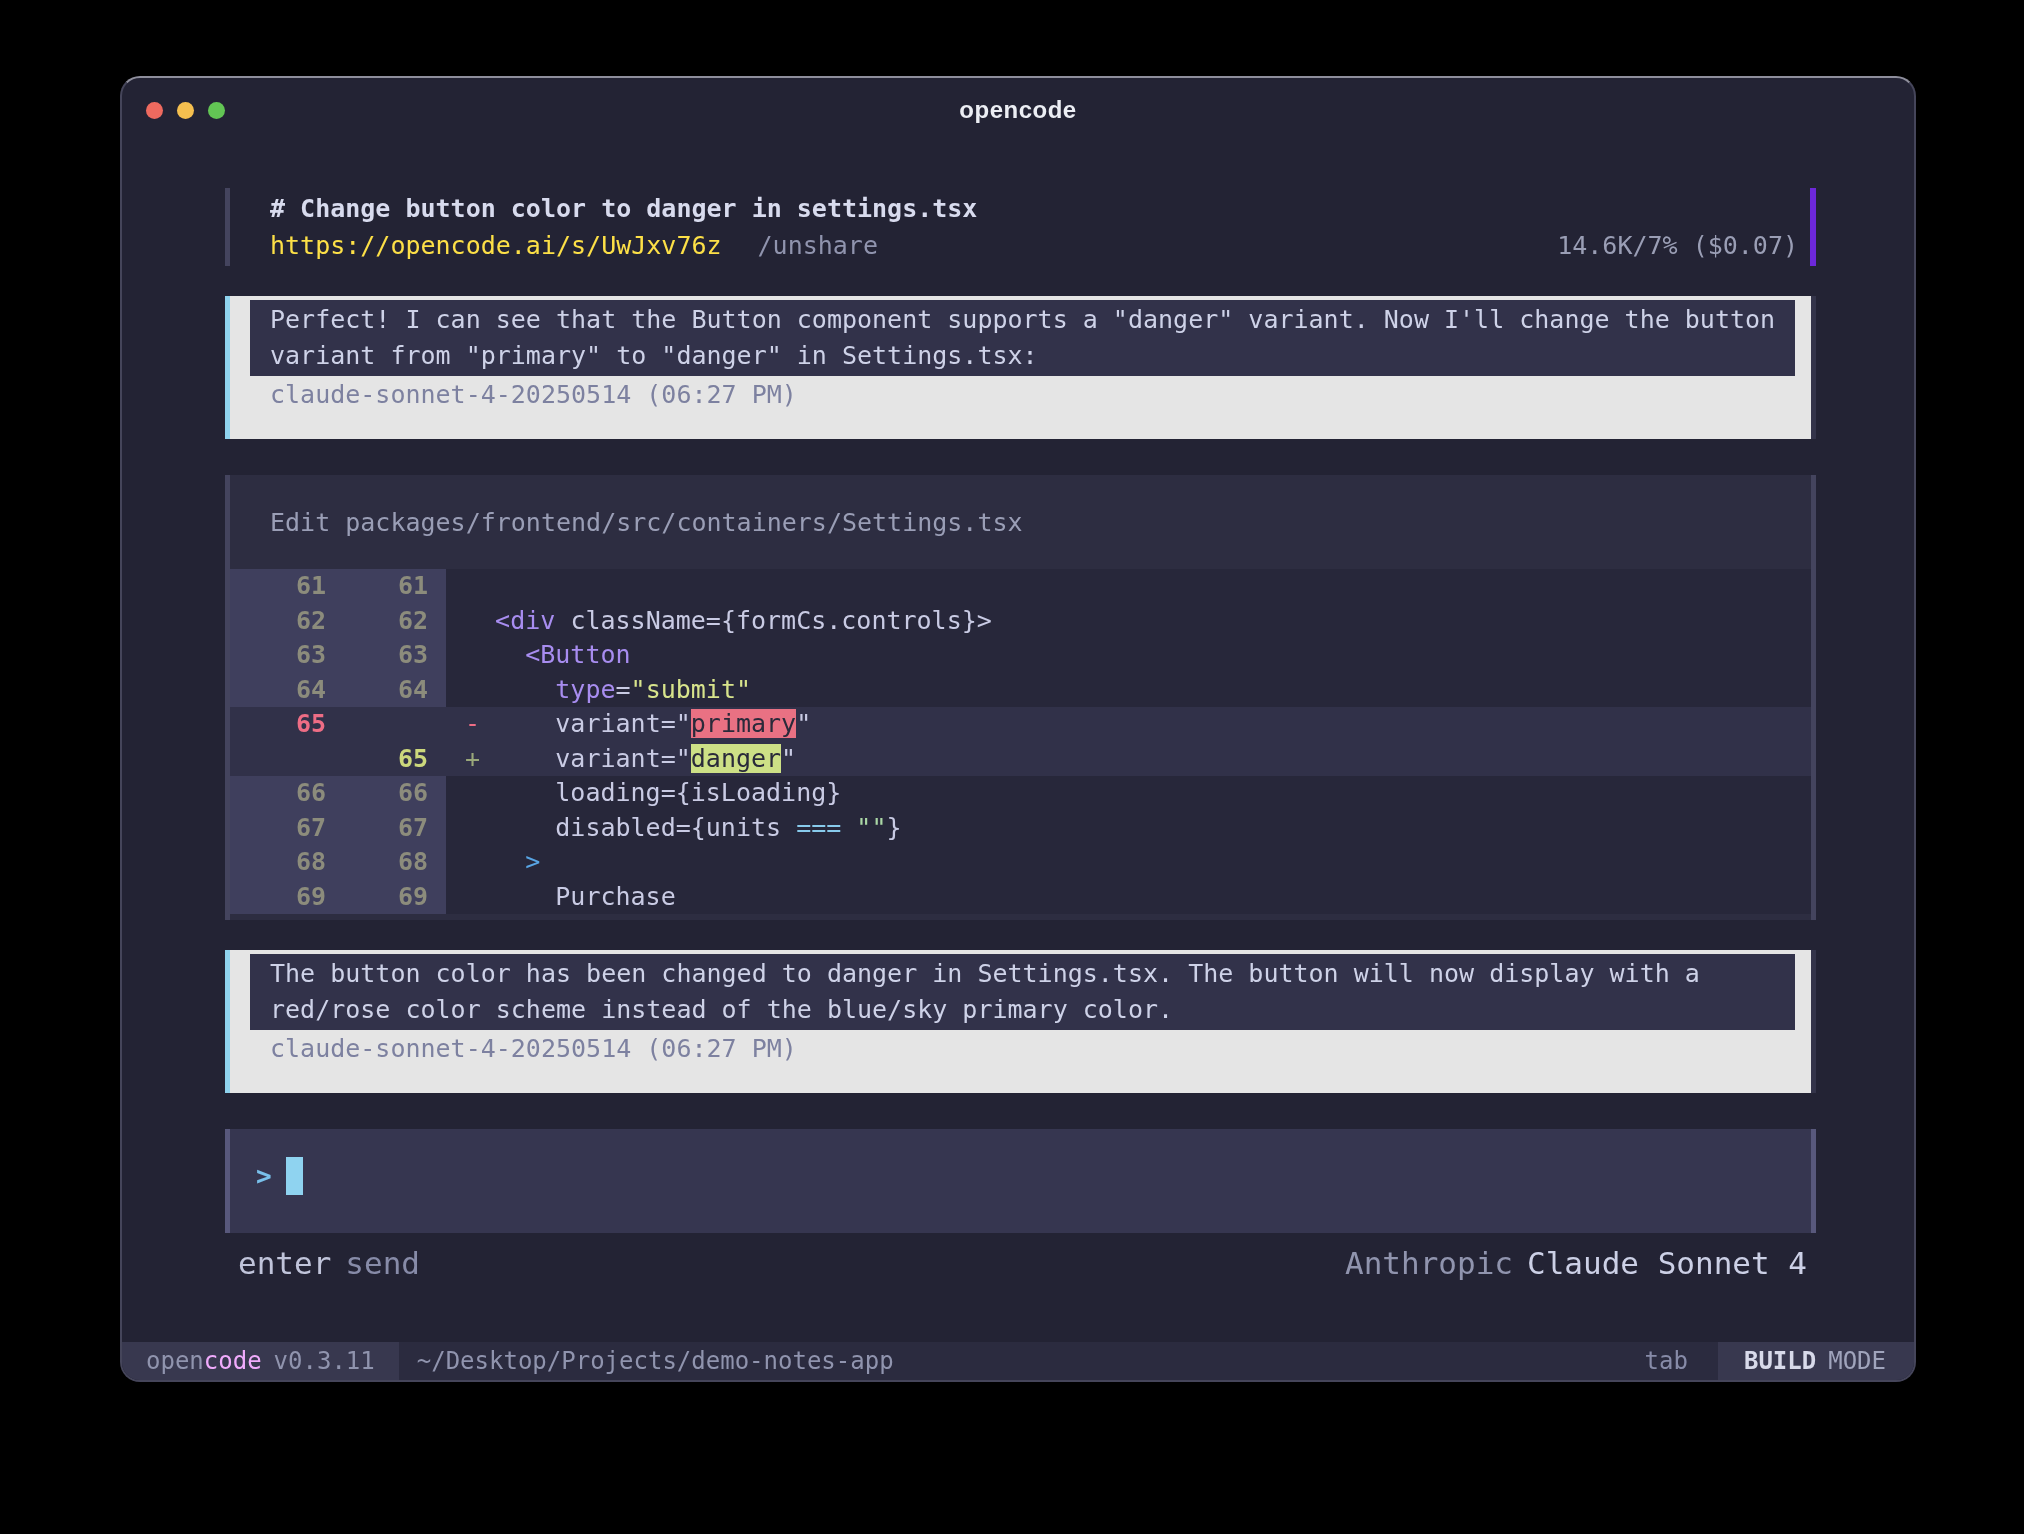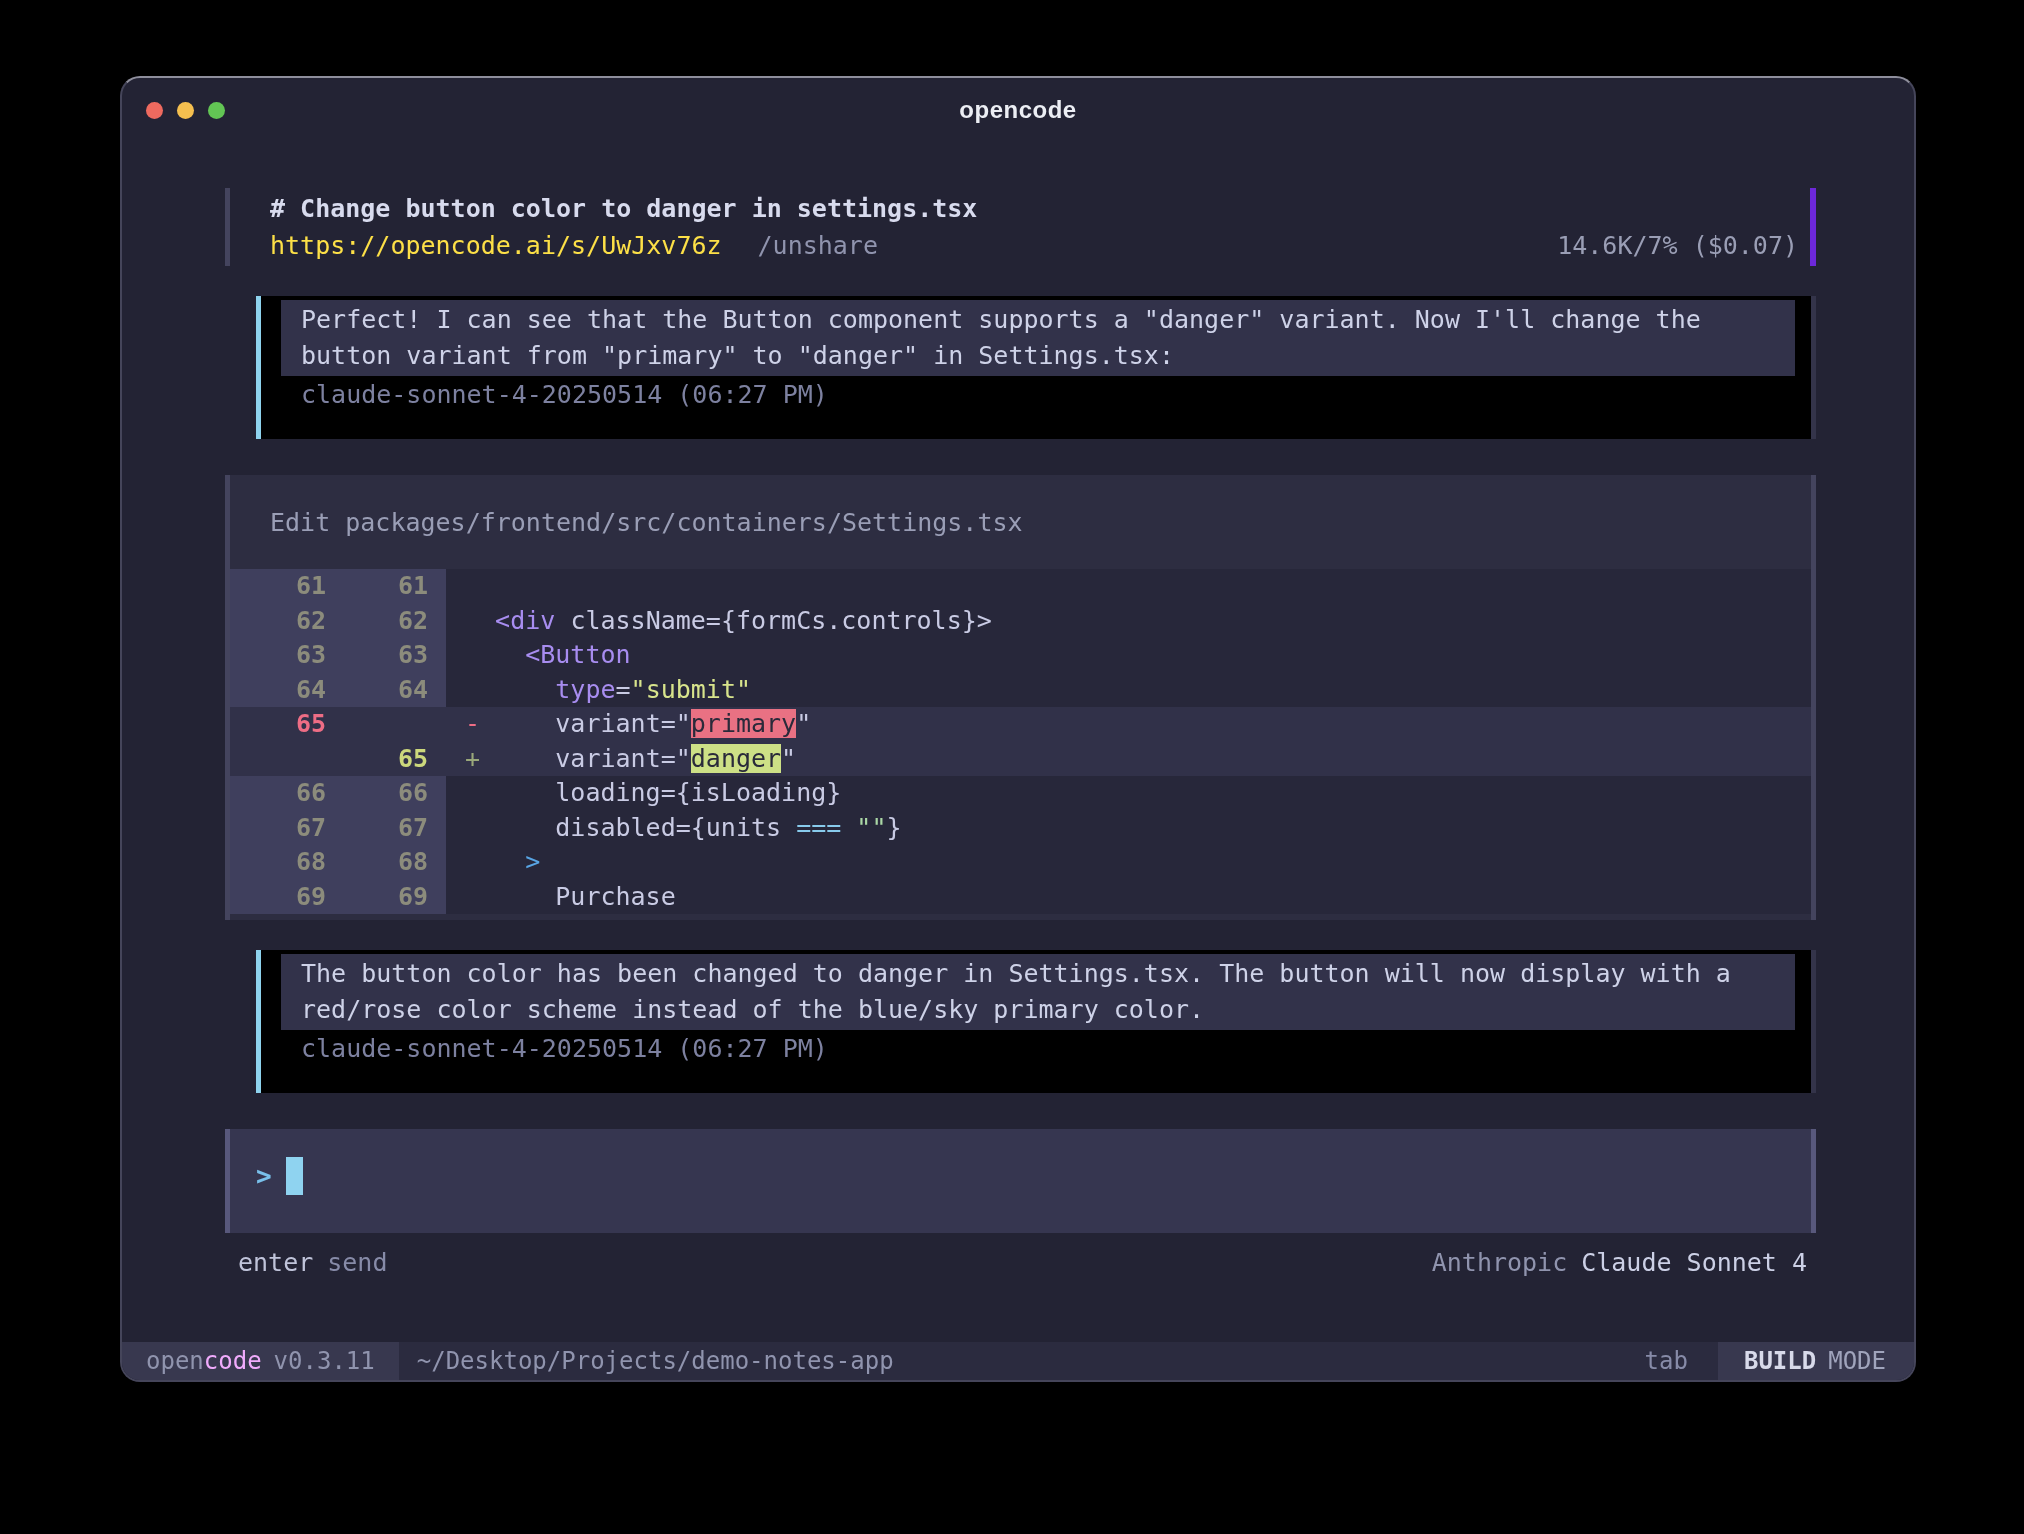--- a/index.html
+++ b/index.html
@@ -37,21 +37,21 @@
   }
   .hdr .t{color:#d8dbee;font-weight:bold;}
   .hdr .row2{display:flex;color:#9094ae;}
   .hdr .url{color:#fde047;}
   .hdr .unshare{color:#9094ae;margin-left:36px;}
   .hdr .tokens{margin-left:auto;margin-right:12px;color:#9a9eb5;}
 
   
   .msg{
     margin-top:30px;border-left:5px solid #8fd3ee;border-right:5px solid #34344a;
-    background:#000000;padding:4px 16px 26px 0;margin-left:31px;
+    background:#e5e5e5;padding:4px 16px 26px 0;
   }
   .msg .para{
     margin:0 0 0 20px;padding:2px 14px 2px 20px;background:#32324a;
     color:#ced2e8;font-size:25px;line-height:36px;
   }
   .msg .meta{
     padding-left:40px;color:#7d81a0;font-size:25px;line-height:36px;margin-top:1px;
   }
 
   
@@ -91,21 +91,21 @@
     border-left:5px solid #58587c;border-right:5px solid #58587c;
     padding:28px 0 0 26px;box-sizing:border-box;
   }
   .promptline{display:flex;align-items:center;gap:14px;}
   .prompt{color:#79c0ea;font-size:26px;font-weight:bold;}
   .cursor{display:inline-block;width:17px;height:38px;background:#8fd3f0;}
 
   
   .hints{
     margin-top:12px;display:flex;justify-content:space-between;
-    font-size:25px;line-height:36px;padding:0 9px 0 13px;
+    font-size:31px;line-height:36px;padding:0 9px 0 13px;
   }
   .hint-key{color:#c0c4da;}
   .hint-act{color:#878ba8;margin-left:14px;}
   .model-provider{color:#9094ae;}
   .model-name{color:#ccd0e6;margin-left:14px;}
 
   
   .statusbar{
     margin-top:auto;height:38px;background:#2b2b3f;display:flex;align-items:stretch;
     font-size:24px;line-height:38px;flex:0 0 auto;

